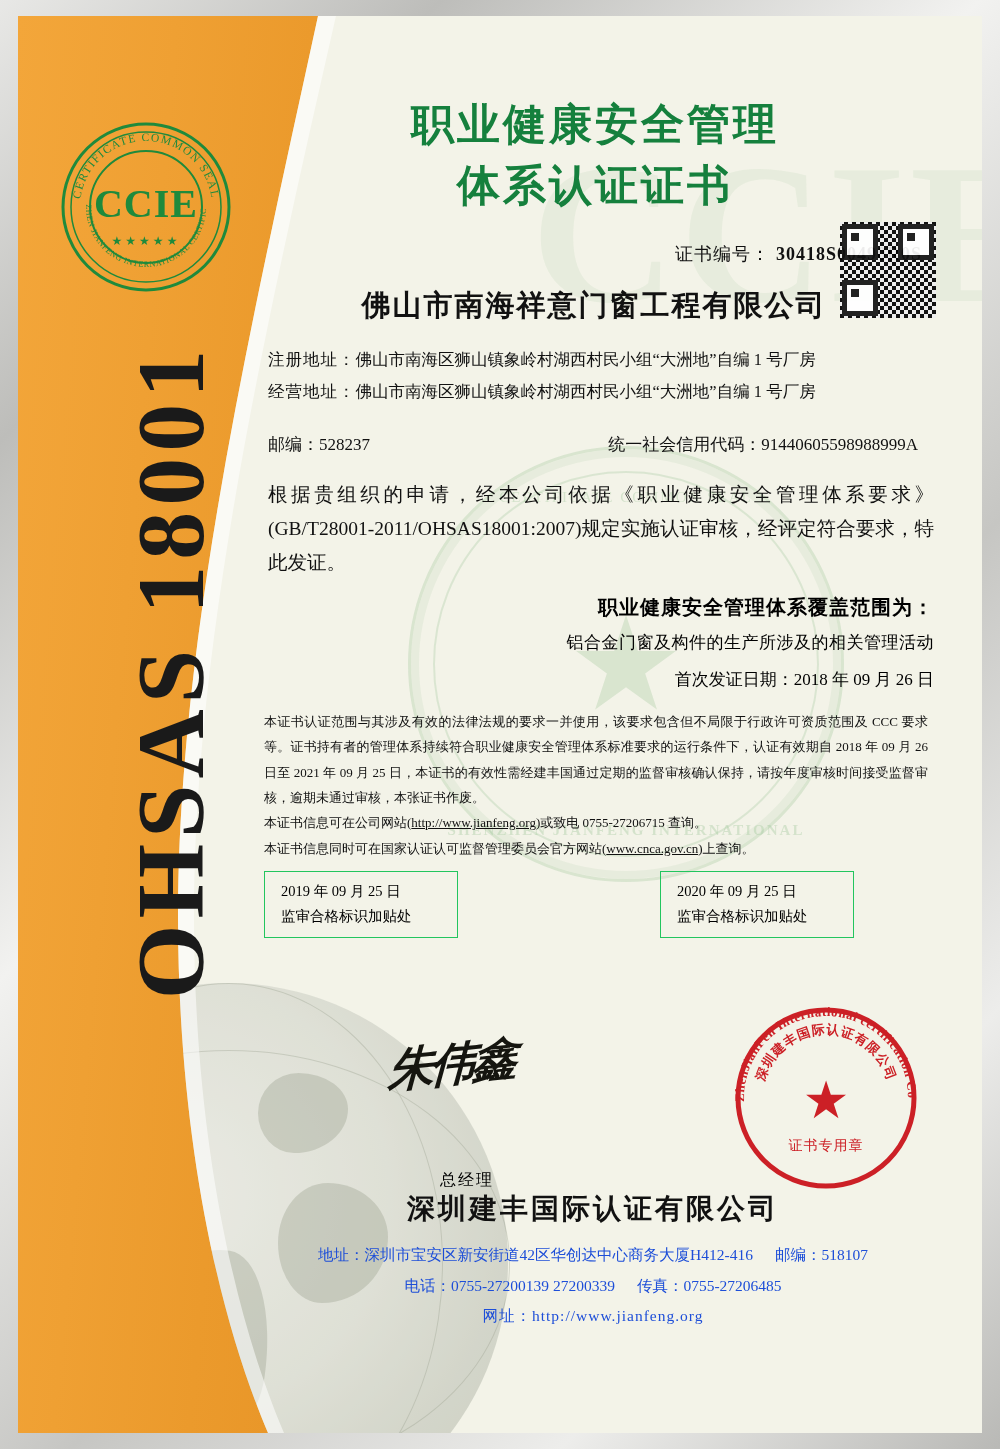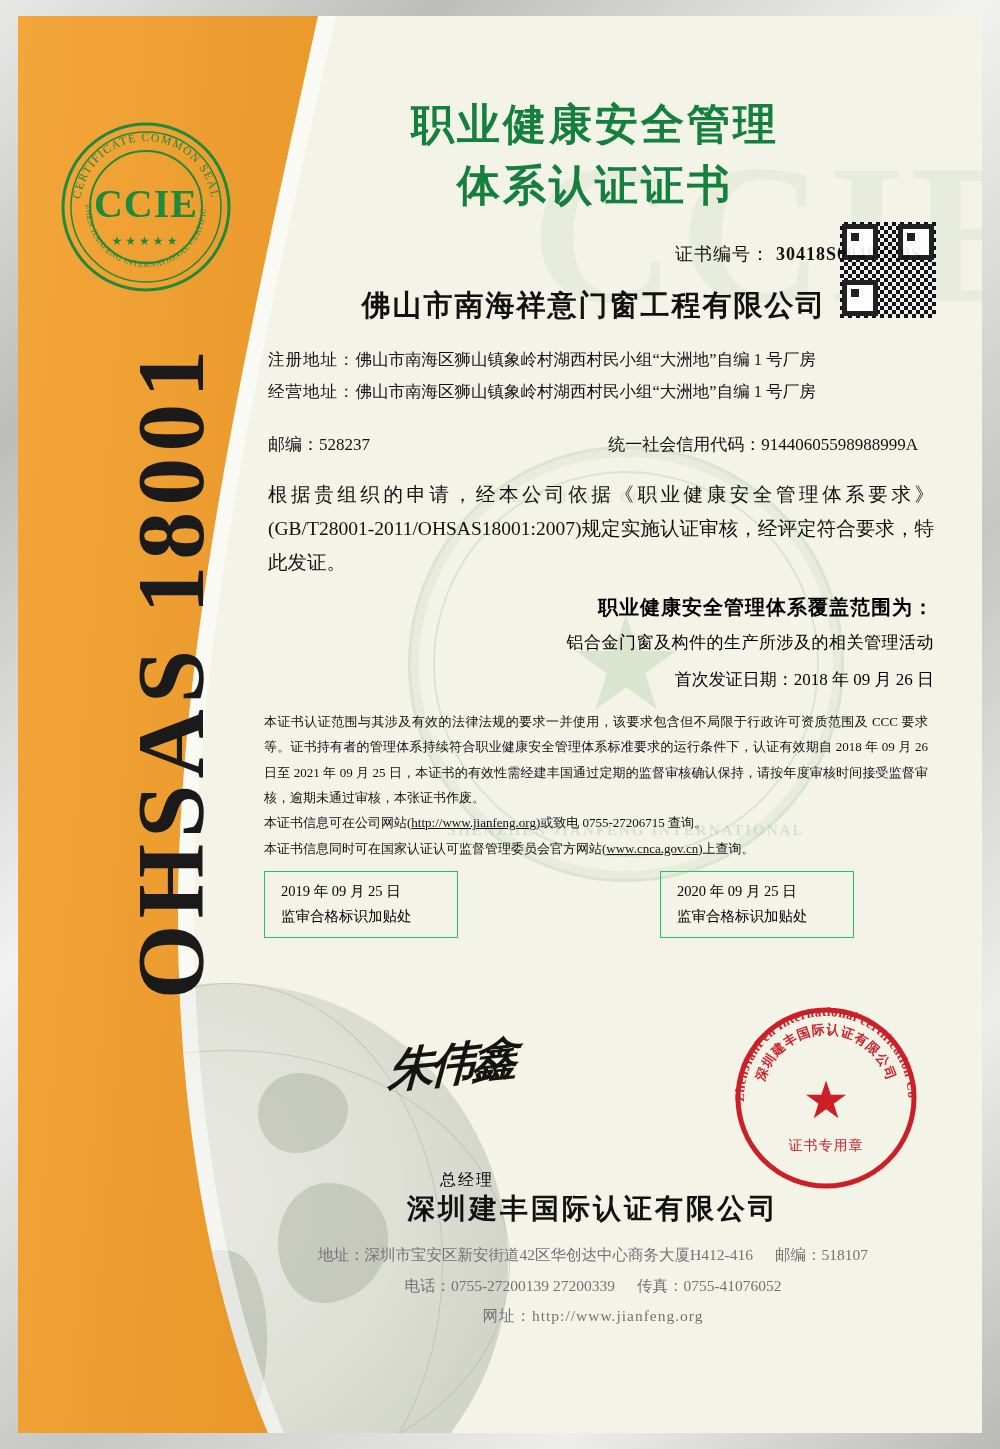--- a/index.html
+++ b/index.html
@@ -341,21 +341,21 @@
     letter-spacing: 3px;
     color: #111;
     padding-right: 22px;
   }
   .footer {
     margin-top: 12px;
     text-align: center;
     font-family: "Liberation Serif", serif;
     font-size: 15.5px;
     line-height: 1.95;
-    color: #737373;
+    color: #1d4ed8;
     padding-right: 22px;
   }
   .footer .sp { display: inline-block; width: 22px; }
   .footer .site {
     letter-spacing: 1px;
   }
 </style>
 </head>
 <body>
 
@@ -494,21 +494,21 @@
           </div>
         </div>
 
         <div class="issuer">深圳建丰国际认证有限公司</div>
 
         <div class="footer">
           <div>
             <span>地址：</span><span>深圳市宝安区新安街道42区华创达中心商务大厦H412-416</span><span class="sp"></span><span>邮编：</span><span>518107</span>
           </div>
           <div>
-            <span>电话：</span><span>0755-27200139    27200339</span><span class="sp"></span><span>传真：</span><span>0755-41076052</span>
+            <span>电话：</span><span>0755-27200139    27200339</span><span class="sp"></span><span>传真：</span><span>0755-27206485</span>
           </div>
           <div class="site">
             <span>网址：</span><span>http://www.jianfeng.org</span>
           </div>
         </div>
 
       </div>
     </div>
   </div>
 </div>

